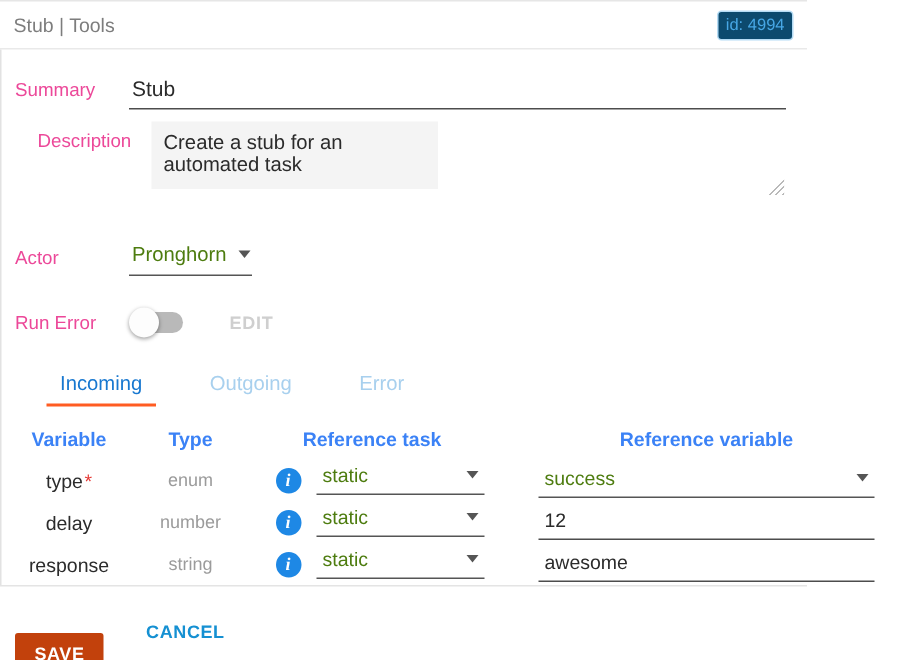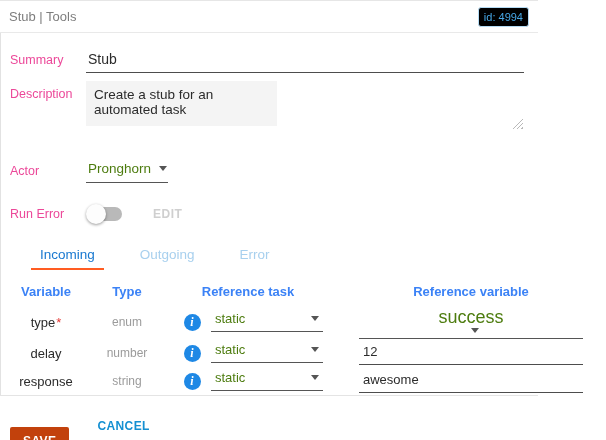--- a/index.html
+++ b/index.html
@@ -7,33 +7,33 @@
   body {
     font-family: "Liberation Sans", "DejaVu Sans", sans-serif;
     background:#ffffff; color:#2b2b2b; overflow:hidden;
   }
   .page { width:538px; height:440px; background:#fff; border-top:1px solid #e6e6e6; display:flex; flex-direction:column; }
 
   
   .hdr { height:32px; flex:0 0 32px; display:flex; align-items:center; justify-content:space-between;
          padding:0 9px; border-bottom:1px solid #e9e9e9; }
   .hdr-title { font-size:13px; color:#7d7d7d; }
-  .id-badge { font-size:11px; color:#47a7e5; border:1px solid #b5dcf5; border-radius:3px; padding:3px 5px; background:#000000; }
+  .id-badge { font-size:11px; color:#47a7e5; border:1px solid #b5dcf5; border-radius:3px; padding:3px 5px; background:#0c4a6e; }
 
   
   .content { flex:1 1 auto; border-left:1px solid #e2e2e2; padding:14px 14px 0 9px; position:relative; }
 
   .frow { display:flex; align-items:flex-start; }
   .flabel { width:76px; flex:0 0 76px; font-size:12.5px; color:#ec4899; padding-top:6px; }
 
   .uline-input { flex:1 1 auto; border:none; outline:none; background:transparent;
     font-family:"Liberation Sans", sans-serif; font-size:14px; color:#2b2b2b;
     border-bottom:1px solid #4d4d4d; border-radius:0; padding:4px 2px 5px 2px; }
 
-  .desc-row { margin-top:8px; }
+  .desc-row { margin-top:8px;margin-left:15px; }
   .desc-area { flex:1 1 auto; height:45px; background:#f4f4f4; border:none; outline:none; resize:none;
     font-family:"Liberation Sans", sans-serif; font-size:13.5px; color:#2b2b2b; padding:6px 8px; position:relative; }
   .desc-wrap { flex:1 1 auto; position:relative; }
   .resize-grip { position:absolute; right:1px; bottom:1px; width:11px; height:11px;
     background:repeating-linear-gradient(135deg, transparent 0 2px, #b9b9b9 2px 3px); 
     clip-path:polygon(100% 0, 100% 100%, 0 100%); }
 
   .actor-row { margin-top:28px; }
   .combo { display:flex; align-items:center; justify-content:space-between; cursor:pointer;
     border-bottom:1px solid #555; font-size:13.5px; color:#4d7c0f; padding:3px 2px 6px 2px; }
@@ -60,21 +60,21 @@
   .vcell { height:28px; display:flex; align-items:center; justify-content:center; font-size:13px; }
   .vname { color:#2b2b2b; }
   .req { color:#e53935; margin-left:1px; }
   .vtype { color:#9b9b9b; font-size:12px; }
   .info-icon { width:17px; height:17px; border-radius:50%; background:#1e88e5; color:#fff;
     display:flex; align-items:center; justify-content:center;
     font-family:"Liberation Serif", serif; font-style:italic; font-weight:bold; font-size:12px; cursor:pointer; }
   .vsel { height:26px; align-self:center; }
   .vsel .combo { padding:2px 4px 5px 4px; font-size:13px; }
   .vref { grid-column:6 / 7; }
-  .vref .combo { padding:2px 4px 5px 4px; font-size:18px;flex-direction:column; }
+  .vref .combo { padding:2px 4px 5px 4px; font-size:13px; }
   .vref input { width:100%; border:none; outline:none; background:transparent; border-radius:0;
     font-family:"Liberation Sans", sans-serif; font-size:13px; color:#2b2b2b;
     border-bottom:1px solid #4d4d4d; padding:2px 4px 5px 4px; }
 
   
   .footer { flex:0 0 32px; border-top:1px solid #e4e4e4; display:flex; align-items:center; padding:0 10px; }
   .save-btn { background:#c2410c; color:#fff; border:none; font-family:"Liberation Sans", sans-serif;
     font-size:12px; font-weight:bold; letter-spacing:.4px; padding:7px 13px; border-radius:2px; cursor:pointer;margin-top:31px; }
   .cancel-btn { background:none; border:none; color:#1590d2; font-family:"Liberation Sans", sans-serif;
     font-size:12px; font-weight:bold; letter-spacing:.4px; margin-left:28px; cursor:pointer; }

